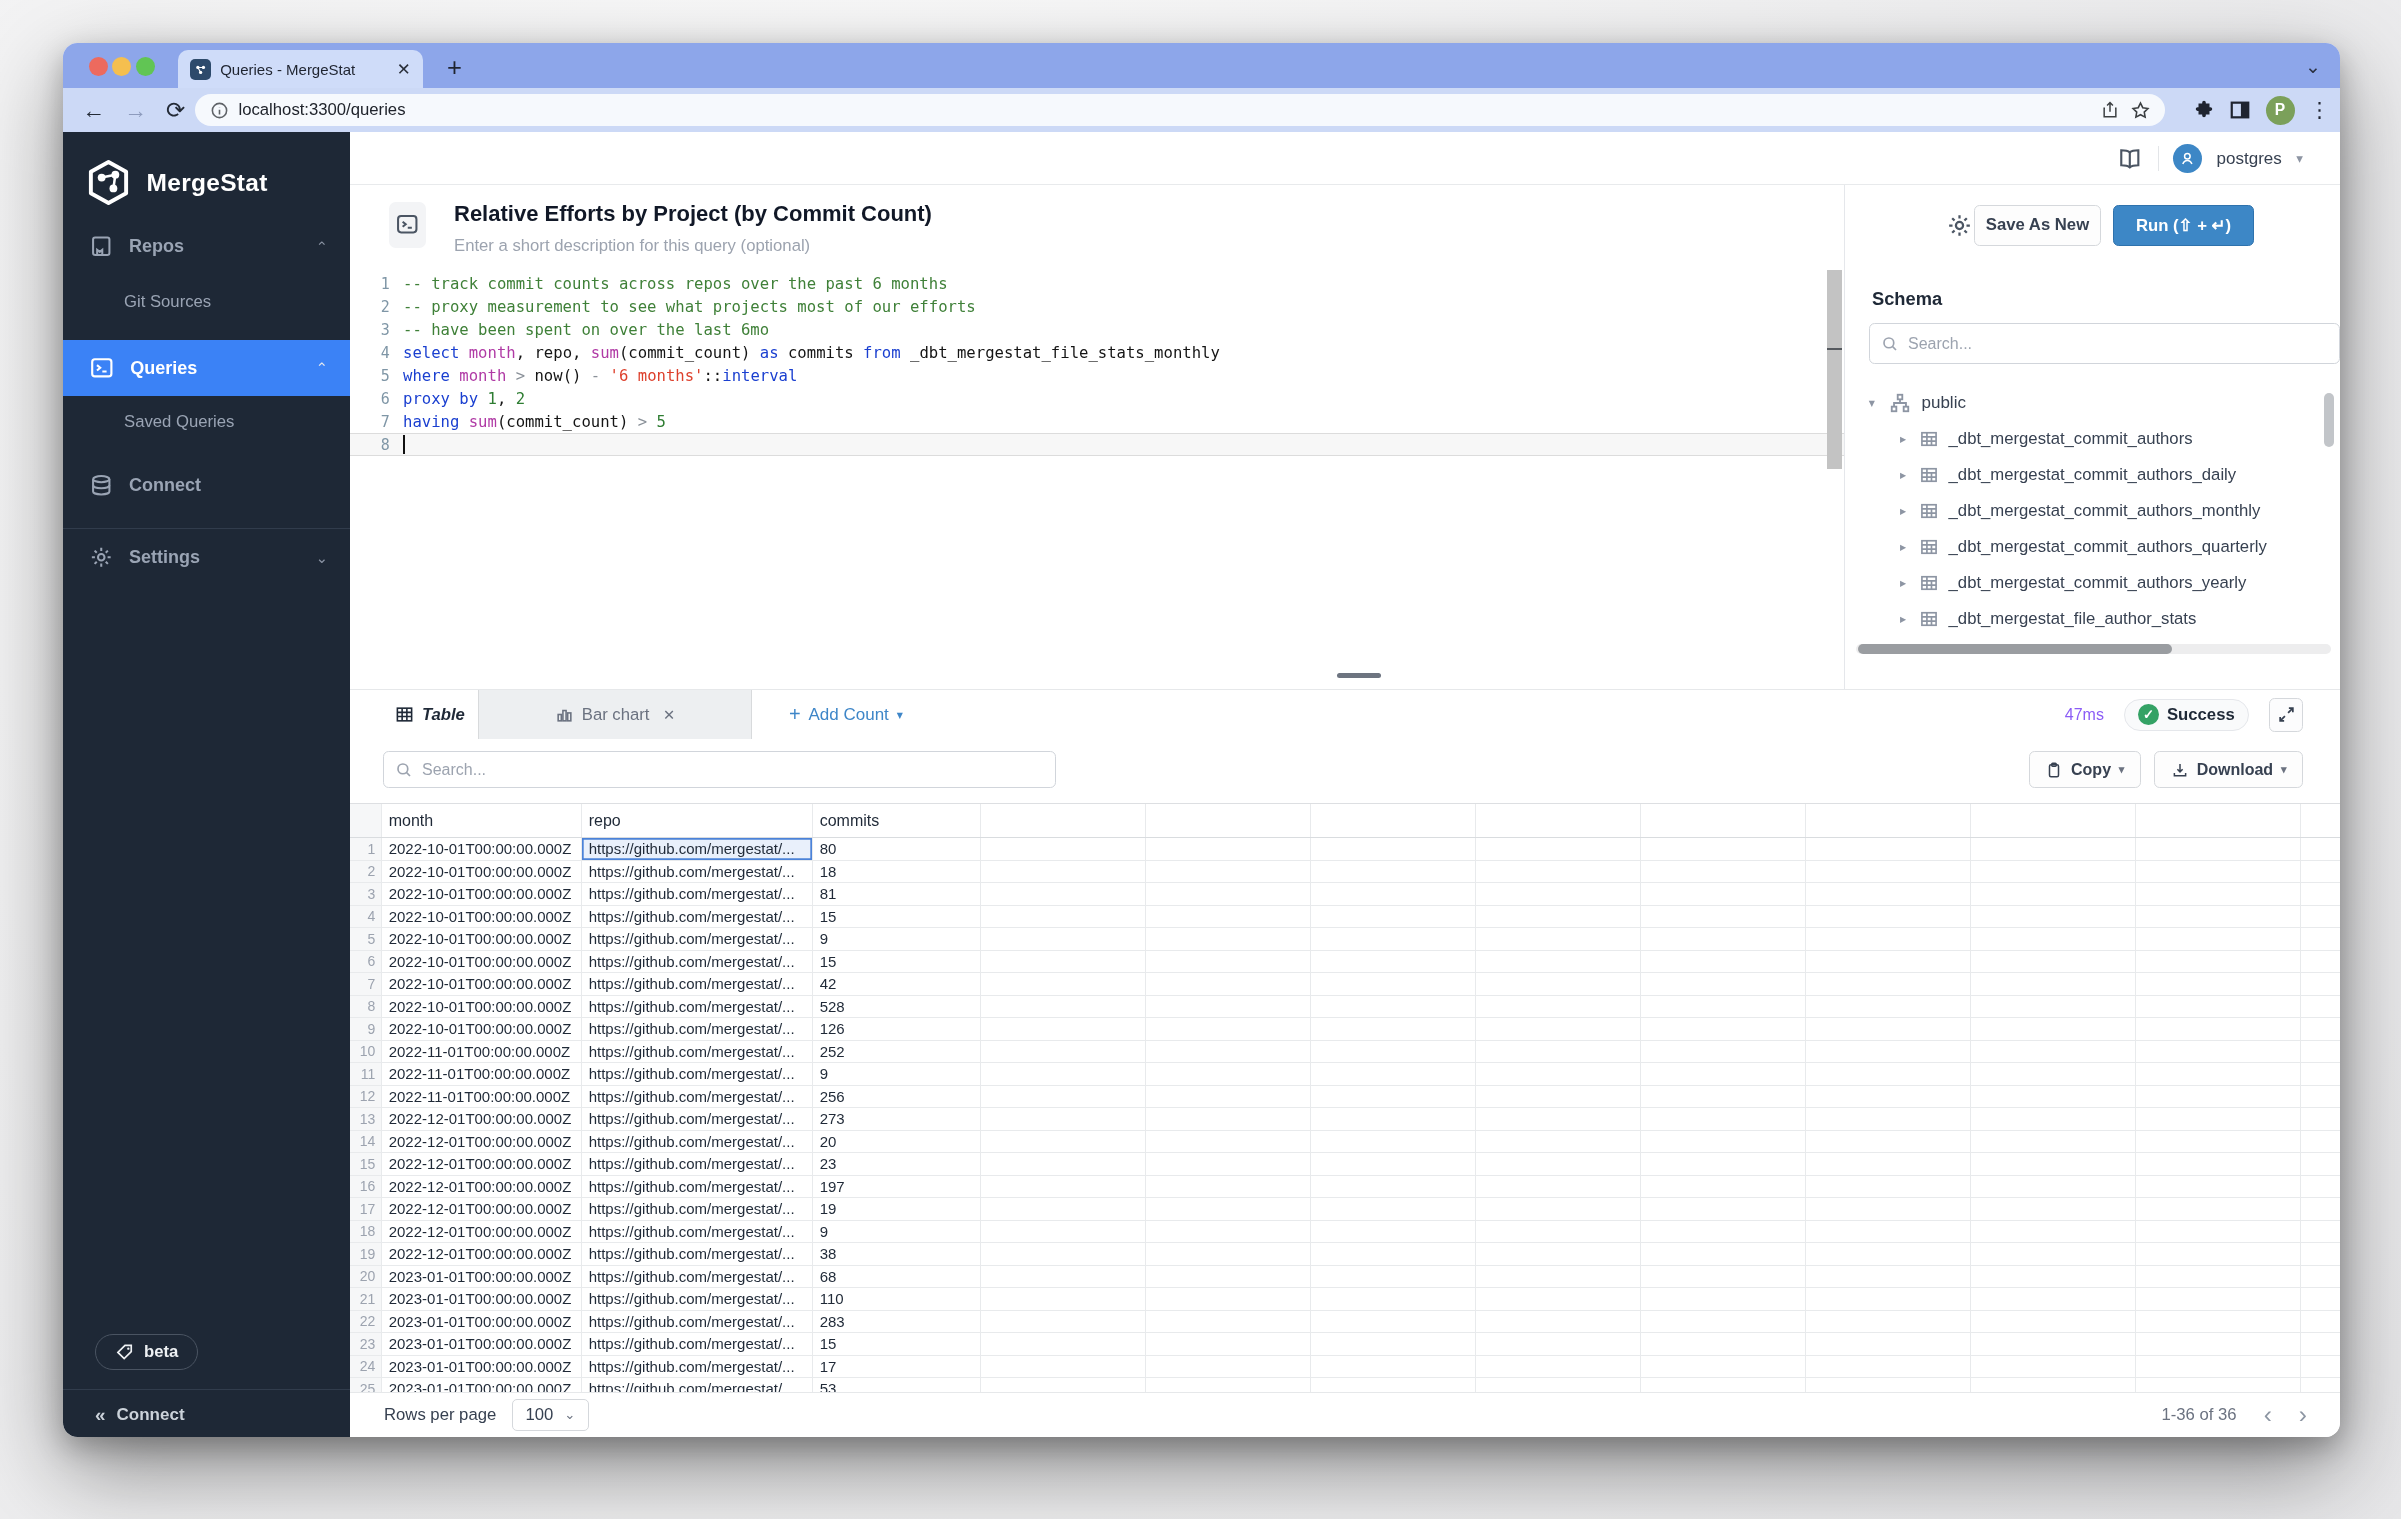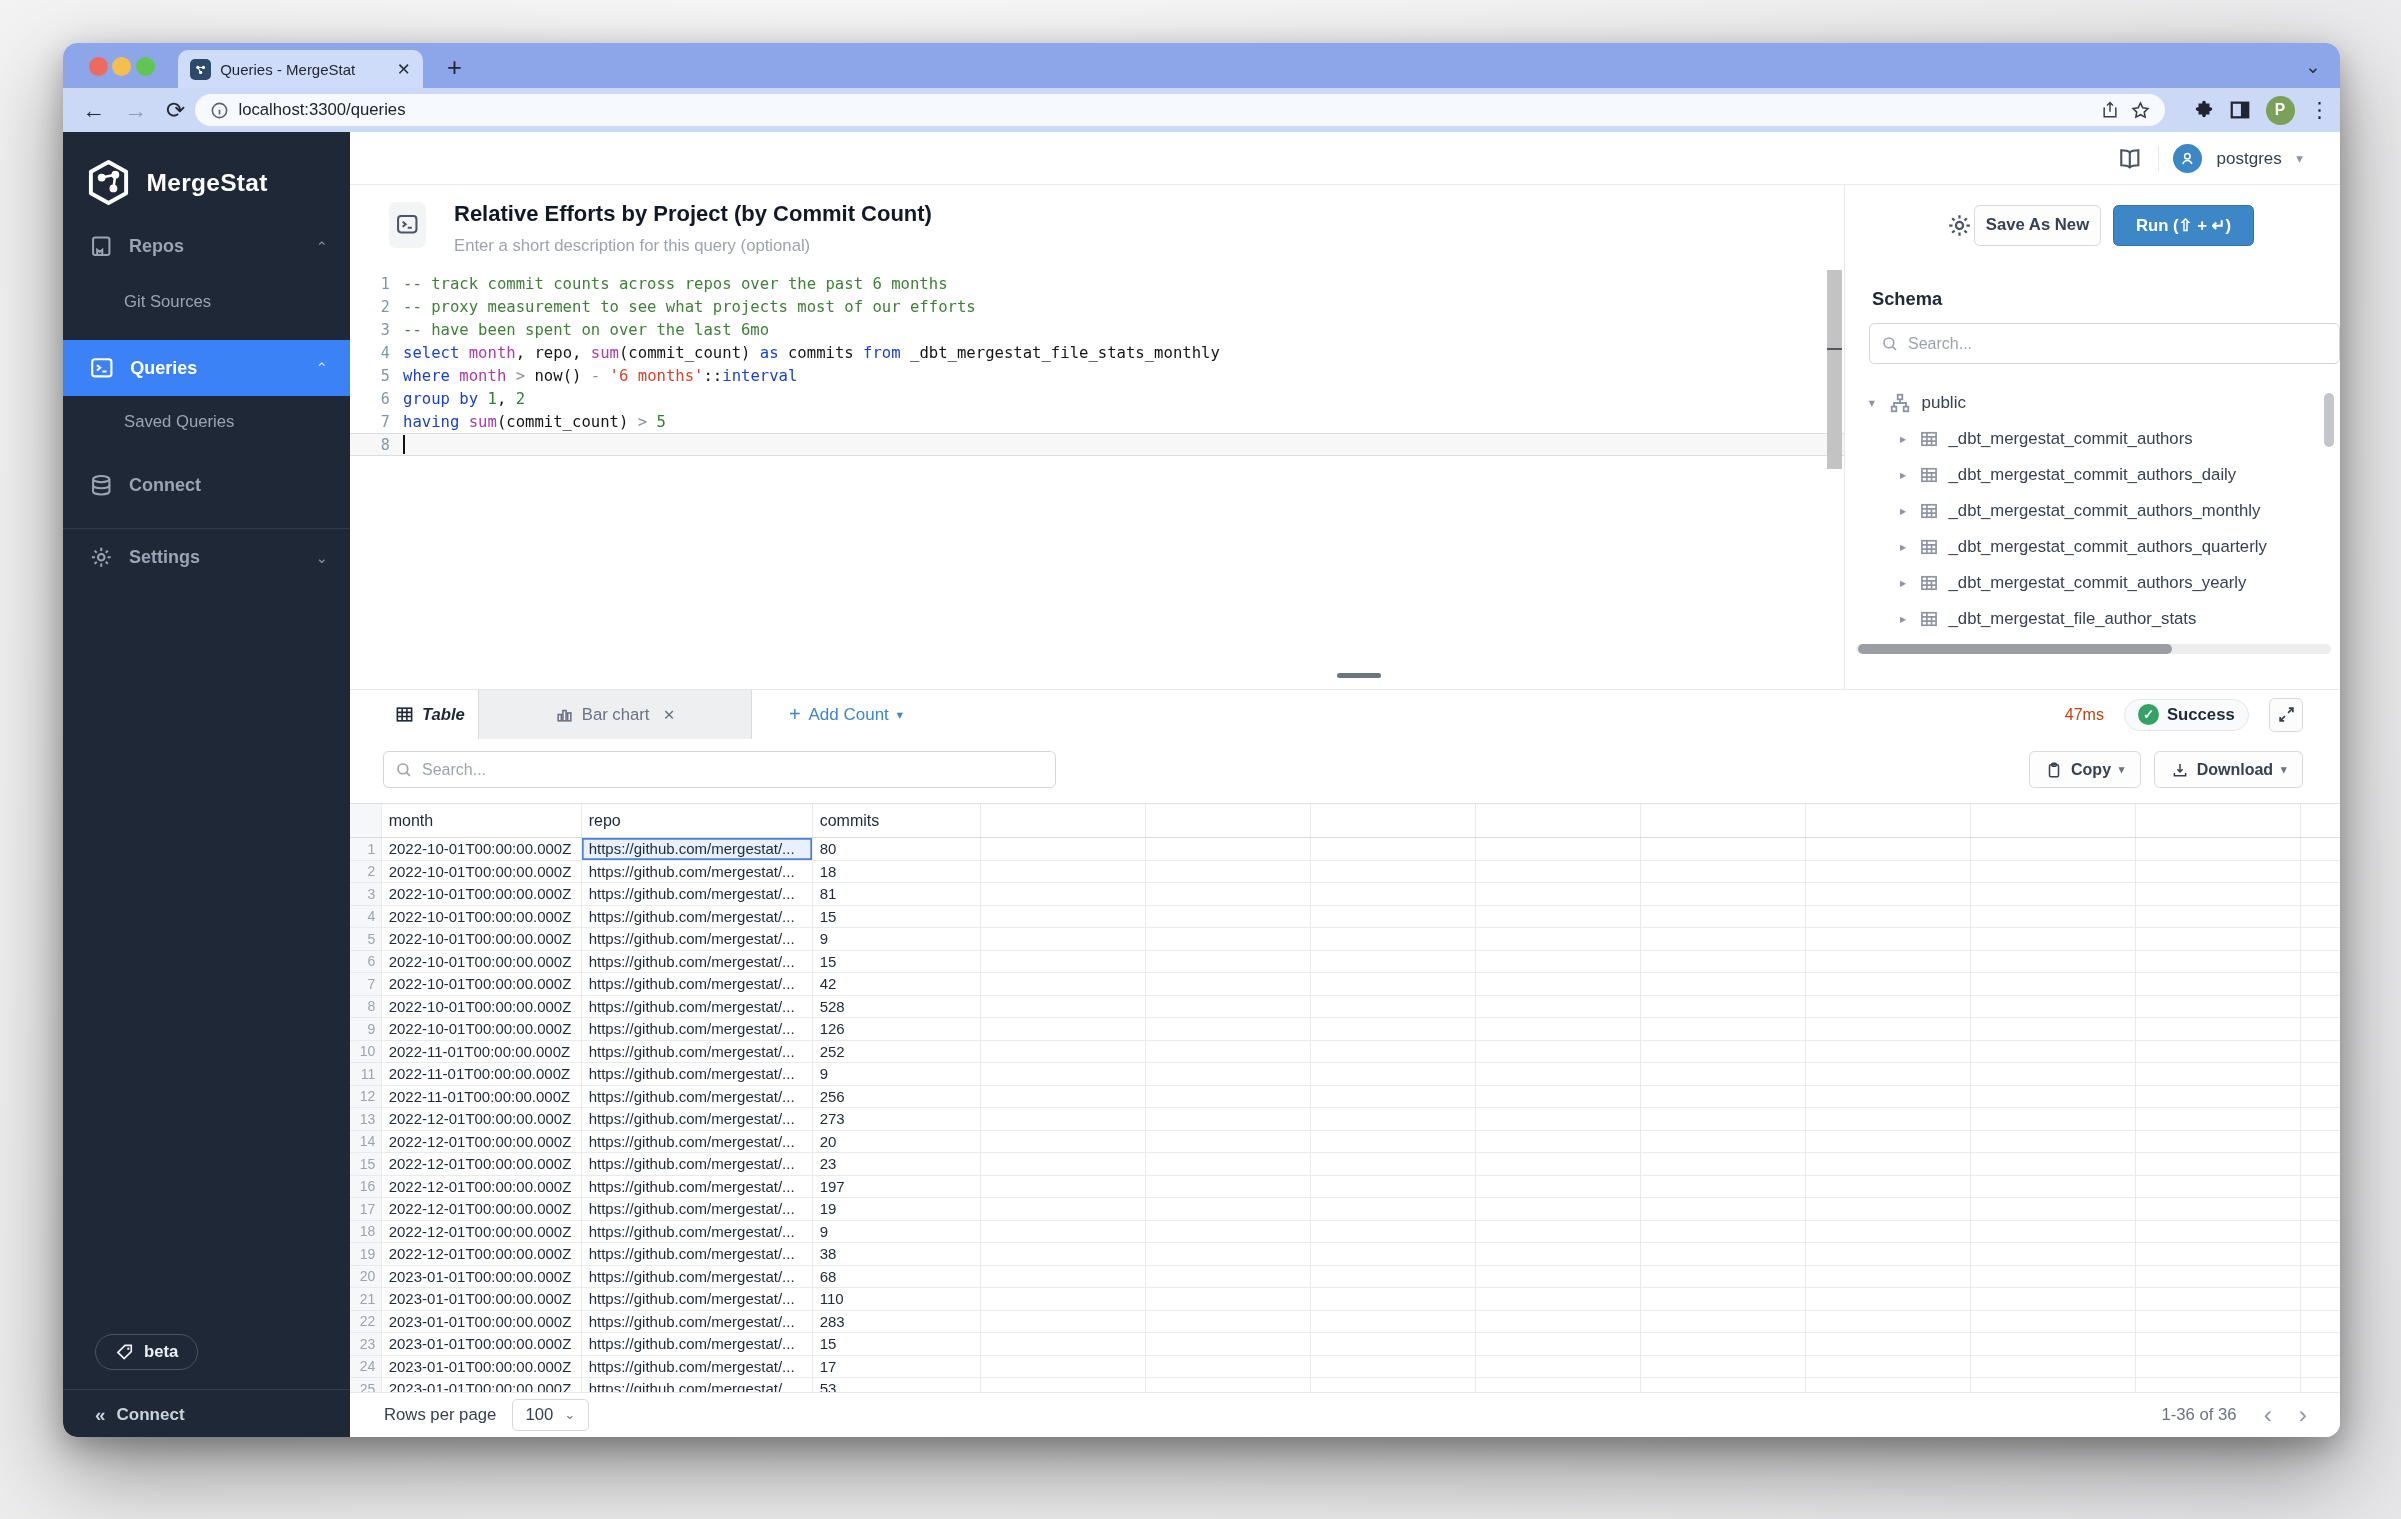--- a/index.html
+++ b/index.html
@@ -96,21 +96,21 @@
   .rs-handle { position:absolute; left:987px; top:488px; width:44px; height:5px; border-radius:2.8px; background:#6d7480; }
   
   .tabsrow { position:relative; height:50px; border-top:1.1px solid #e6e8ea; flex:0 0 auto; }
   .vtab { position:absolute; top:0; height:100%; display:flex; align-items:center; justify-content:center; gap:7.8px; font-size:16.7px; }
   .vtab.table { left:32px; width:96px; color:#1f2937; font-weight:600;font-style:italic; }
   .vtab.bar { left:128px; width:274px; background:#edeff1; border-left:1.1px solid #d8dadc; border-right:1.1px solid #d8dadc; color:#6b7280; }
   .vtab .closex { font-size:14.5px; color:#6b7280; margin-left:5.6px; }
   .addview { position:absolute; left:439px; top:0; height:100%; display:flex; align-items:center; gap:7.8px; color:#3e86c8; font-size:17px; }
   .addview .plus { font-size:20px; }
   .run-meta { position:absolute; right:0; top:0; height:100%; display:flex; align-items:center; gap:20px; padding-right:37px; }
-  .dur { font-size:16px; color:#c2410c; }
+  .dur { font-size:16px; color:#8b5cf6; }
   .pill { height:32px; border:1.1px solid #e5e7eb; background:#f9fafb; border-radius:16.7px; display:flex; align-items:center;
           gap:7.8px; padding:0 13.3px; font-size:16.7px; font-weight:600; color:#1f2937; }
   .chk { width:21px; height:21px; border-radius:50%; background:#34a265; color:#fff; font-size:13.3px; display:flex; align-items:center; justify-content:center; }
   .expand-btn { width:34px; height:34px; border:1.1px solid #d5d8dc; border-radius:5.6px; background:#fcfcfd; display:flex; align-items:center; justify-content:center; }
   
   .searchrow { position:relative; height:64px; flex:0 0 auto; }
   .searchrow .search-box { left:33px; top:12.2px; width:673px; height:37px; position:absolute; }
   .searchrow .actions { position:absolute; right:37px; top:12.2px; display:flex; gap:13.3px; }
   .btn.small { height:37px; padding:0 15.6px; font-size:16px; }
   
@@ -323,21 +323,21 @@
               <div class="sql-line">
                 <span class="ln">4</span>
                 <span class="code"><span class="tk-kw">select</span><span class="tk-pl"> </span><span class="tk-var">month</span><span class="tk-pl">, repo, </span><span class="tk-fn">sum</span><span class="tk-pl">(commit_count) </span><span class="tk-kw">as</span><span class="tk-pl"> commits </span><span class="tk-kw">from</span><span class="tk-pl"> _dbt_mergestat_file_stats_monthly</span></span>
               </div>
               <div class="sql-line">
                 <span class="ln">5</span>
                 <span class="code"><span class="tk-kw">where</span><span class="tk-pl"> </span><span class="tk-var">month</span><span class="tk-pl"> </span><span class="tk-op">&gt;</span><span class="tk-pl"> now() </span><span class="tk-op">-</span><span class="tk-pl"> </span><span class="tk-str">'6 months'</span><span class="tk-pl">::</span><span class="tk-kw">interval</span></span>
               </div>
               <div class="sql-line">
                 <span class="ln">6</span>
-                <span class="code"><span class="tk-kw">group by</span><span class="tk-pl"> </span><span class="tk-num">1</span><span class="tk-pl">, </span><span class="tk-num">2</span></span>
+                <span class="code"><span class="tk-kw">proxy by</span><span class="tk-pl"> </span><span class="tk-num">1</span><span class="tk-pl">, </span><span class="tk-num">2</span></span>
               </div>
               <div class="sql-line">
                 <span class="ln">7</span>
                 <span class="code"><span class="tk-kw">having</span><span class="tk-pl"> </span><span class="tk-fn">sum</span><span class="tk-pl">(commit_count) </span><span class="tk-op">&gt;</span><span class="tk-pl"> </span><span class="tk-num">5</span></span>
               </div>
               <div class="sql-line active">
                 <span class="ln">8</span>
                 <span class="code"><span class="cursor"></span></span>
               </div>
             </div>

